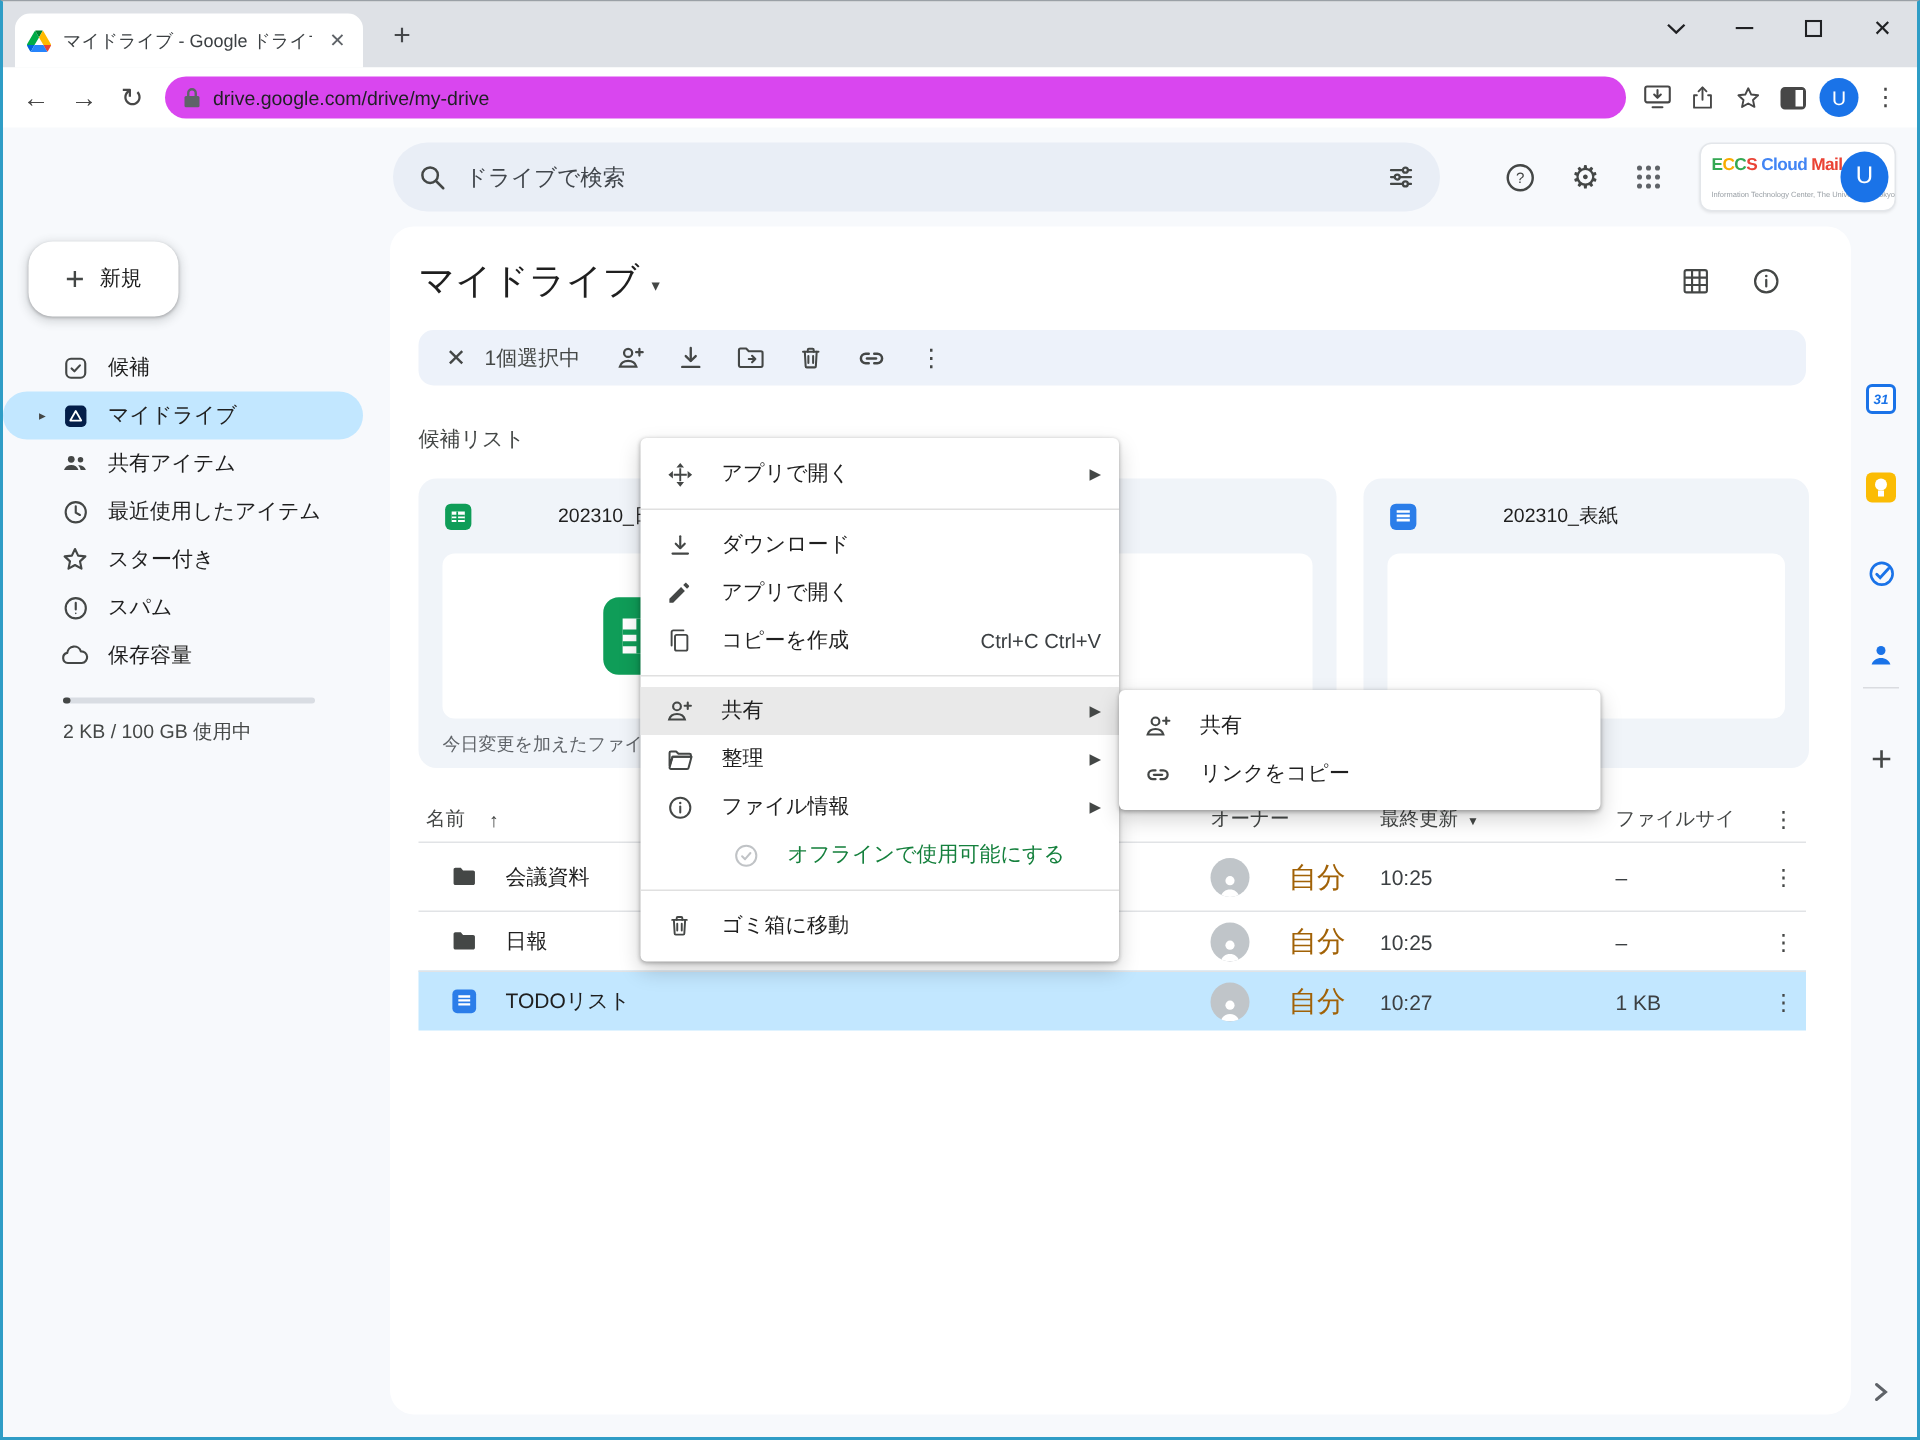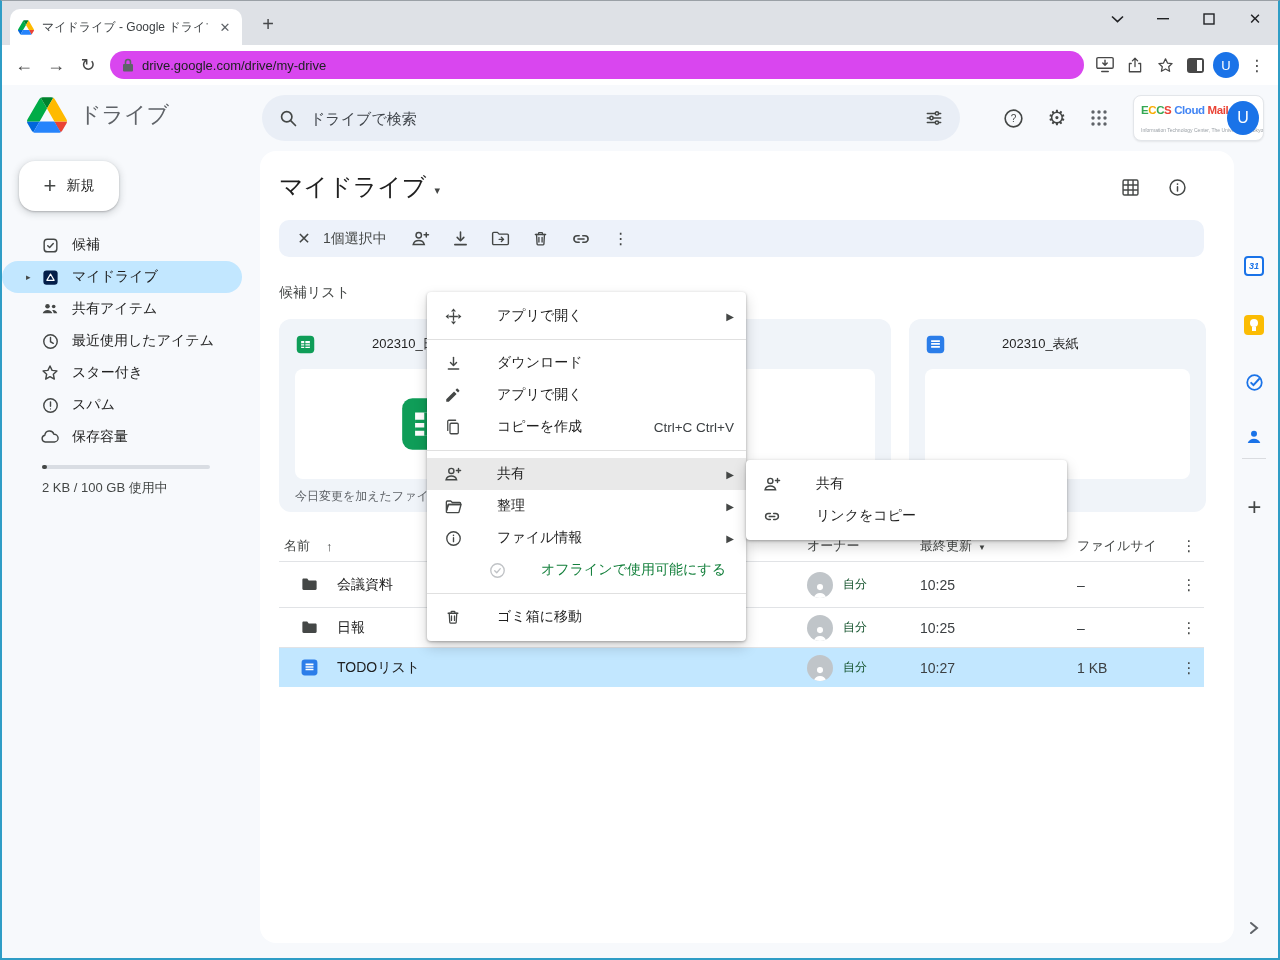--- a/index.html
+++ b/index.html
@@ -103,31 +103,31 @@
   .table { position:absolute; left:19px; top:380px; width:925px; }
   .trow { display:grid; grid-template-columns:528px 113px 157px 97px 30px; align-items:center; }
   .thead { height:30px; font-size:13px; color:#444746; }
   .thead .cell-name { padding-left:5px; display:flex; gap:16px; align-items:center; }
   .sort-up { font-size:13px; color:#444746; }
   .sort-down { font-size:8px; color:#444746; margin-left:6px; }
   .frow { height:40px; border-top:1px solid #e1e3e6; font-size:14px; }
   .frow.first { height:46px; }
   .frow.selected { background:#c2e7ff; }
   .cell-name { display:flex; align-items:center; gap:18px; padding-left:21px; }
-  .cell-owner { display:flex; align-items:center; gap:10px; font-size:12px; color:#14532d; }
+  .cell-owner { display:flex; align-items:center; gap:26px; font-size:19px; color:#a16207; }
   .owner-avatar { width:26px; height:26px; border-radius:50%; background:#c0c5c9; display:flex; align-items:flex-end; justify-content:center; overflow:hidden; }
   .cell-mod, .cell-size { font-size:14px; color:#3c4043; }
   .cell-menu { color:#444746; font-size:15px; text-align:center; }
 
   
   .menu { position:absolute; background:#fff; border-radius:4px; padding:8px 0; z-index:50;
           box-shadow:0 1px 3px rgba(0,0,0,.3), 0 6px 14px rgba(0,0,0,.18); }
   .cmenu { left:425px; top:291px; width:319px; }
   .smenu { left:744px; top:459px; width:321px; z-index:55; }
-  .mi { height:32px; display:flex; align-items:center; padding:0 12px 0 16px; gap:26px; font-size:14px; color:#1f1f1f; }
+  .mi { height:32px; display:flex; align-items:center; padding:0 12px 0 16px; gap:10px; font-size:14px; color:#1f1f1f; }
   .mi.hl { background:#e9e9e9; }
   .mi.disabled { color:#15803d;margin-left:44px; }
   .mi-ic { width:20px; height:20px; margin-right:8px; }
   .mi-shortcut { margin-left:auto; font-size:13.5px; color:#3c4043; }
   .mi-arrow { margin-left:auto; font-size:10px; color:#444746; }
   .mdiv { border-top:1px solid #e0e0e0; margin:7px 0; }
 </style>
 </head>
 <body>
 
@@ -204,33 +204,20 @@
     <span class="tb-icon ic">
         <span class="sidepanel-glyph"></span>
       </span>
     <span class="avatar-sm">U</span>
     <span class="tb-icon ic" style="font-size:16px;">⋮</span>
   </div>
 
   <div class="drive">
 
     <div class="drive-header">
-      <div class="logo-area">
-        <span>
-          <svg width="40" height="36" viewBox="0 0 87.3 78">
-              <path fill="#0066da" d="m6.6 66.85 3.85 6.65c.8 1.4 1.95 2.5 3.3 3.3l13.75-23.8h-27.5c0 1.55.4 3.1 1.2 4.5z"></path>
-              <path fill="#00ac47" d="m43.65 25-13.75-23.8c-1.35.8-2.5 1.9-3.3 3.3l-25.4 44a9.06 9.06 0 0 0-1.2 4.5h27.5z"></path>
-              <path fill="#ea4335" d="m73.55 76.8c1.35-.8 2.5-1.9 3.3-3.3l1.6-2.75 7.65-13.25c.8-1.4 1.2-2.95 1.2-4.5h-27.5l5.85 11.5z"></path>
-              <path fill="#00832d" d="m43.65 25 13.75-23.8c-1.35-.8-2.9-1.2-4.5-1.2h-18.5c-1.6 0-3.15.45-4.5 1.2z"></path>
-              <path fill="#2684fc" d="m59.8 53h-32.3l-13.75 23.8c1.35.8 2.9 1.2 4.5 1.2h50.8c1.6 0 3.15-.45 4.5-1.2z"></path>
-              <path fill="#ffba00" d="m73.4 26.5-12.7-22c-.8-1.4-1.95-2.5-3.3-3.3l-13.75 23.8 16.15 28h27.45c0-1.55-.4-3.1-1.2-4.5z"></path>
-            </svg>
-        </span>
-        <span class="app-name">ドライブ</span>
-      </div>
 
       <div class="searchbar">
         <span class="ic">
           <svg width="20" height="20" viewBox="0 0 24 24" fill="none" stroke="#444746" stroke-width="2" stroke-linecap="round">
               <circle cx="10.5" cy="10.5" r="6.2"></circle>
               <path d="M15.2 15.2 21 21"></path>
             </svg>
         </span>
         <input placeholder="ドライブで検索" style="">
         <span class="ic">

